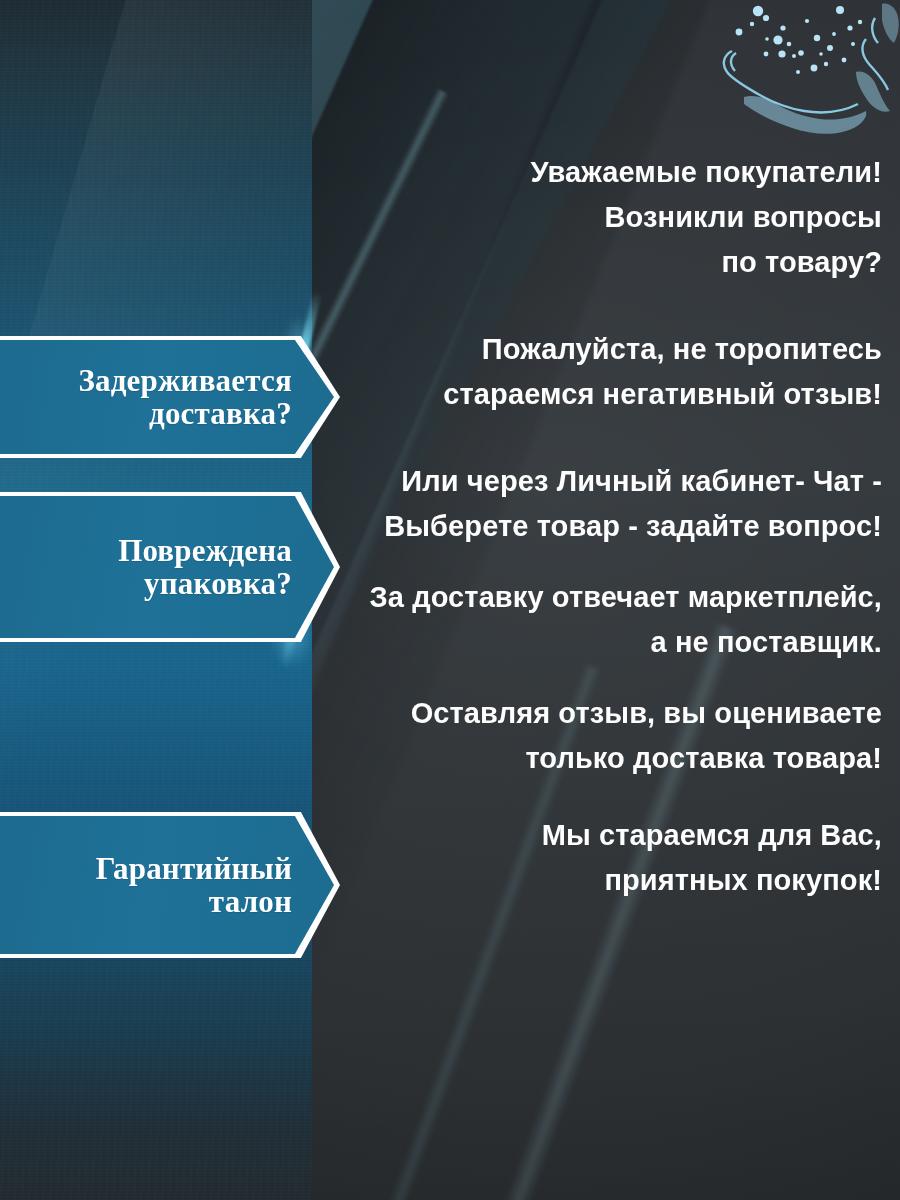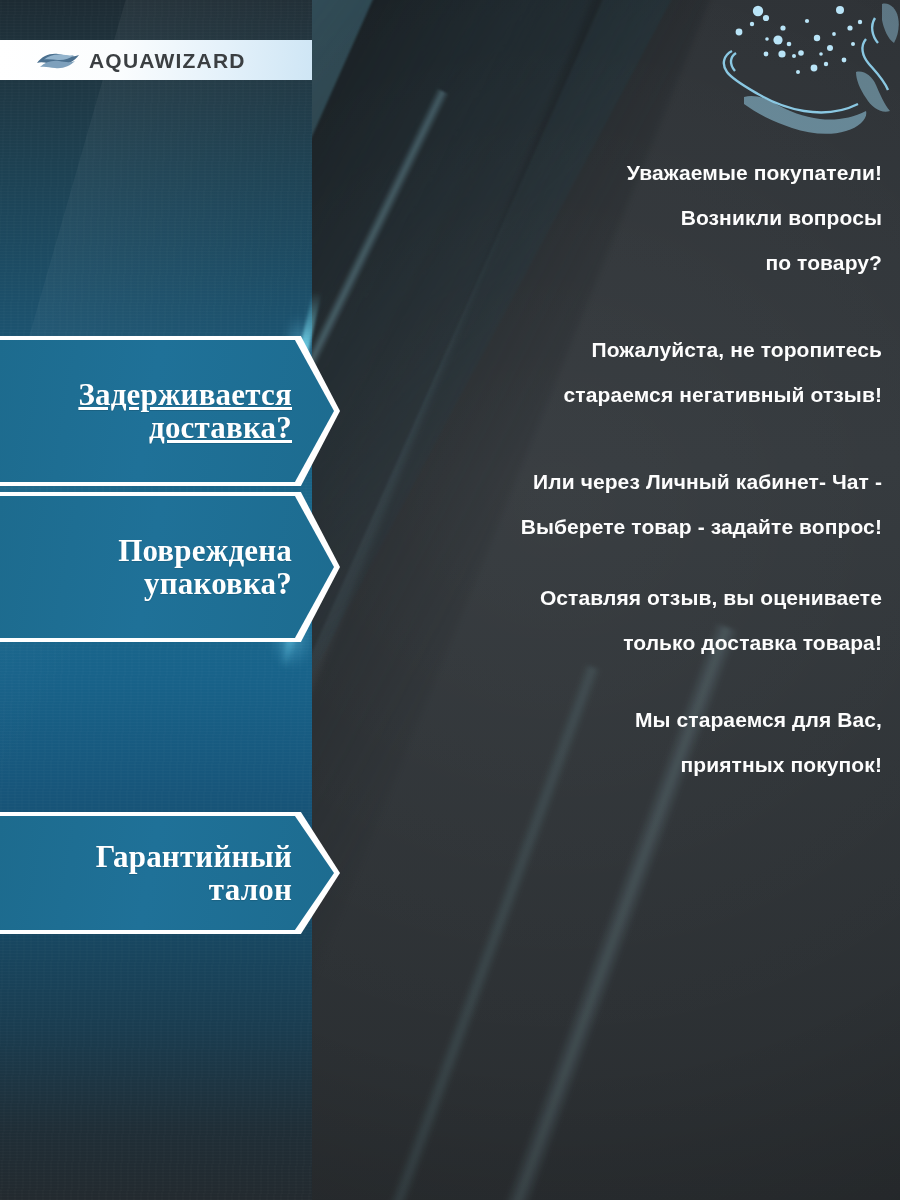--- a/index.html
+++ b/index.html
@@ -192,35 +192,35 @@
     -webkit-clip-path:polygon(0 0, 88.3% 0, 100% 50%, 88.3% 100%, 0 100%);
     clip-path:polygon(0 0, 88.3% 0, 100% 50%, 88.3% 100%, 0 100%);
   }
   .tab-label {
     position:relative;
     z-index:2;
     white-space:pre-line;
     text-shadow:0 1px 1px rgba(0,0,0,.12);
   }
 
-  .tab-1 { top:336px; height:150px;text-decoration:underline; }
+  .tab-1 { top:336px; height:122px; }
   .tab-2 { top:492px; height:150px; }
   .tab-3 { top:648px; height:122px; }
-  .tab-4 { top:812px; height:122px; }
+  .tab-4 { top:812px; height:146px; }
 
   
   .copy {
     position:absolute;
     left:330px; top:150px;
     width:552px;
     text-align:right;
     color:#fdfdfd;
     font-family:"Liberation Sans", sans-serif;
     font-weight:bold;
-    font-size:21px;
+    font-size:29px;
     line-height:45px;
     letter-spacing:.1px;
   }
   .copy p { margin:0; white-space:pre-line; }
   .copy p + p { margin-top:26px; }
   .copy .gap-lg { margin-top:42px; }
   .copy .gap-xl { margin-top:32px; }
   .copy .no-gap { margin-top:0; }
 </style>
 </head>
@@ -240,28 +240,20 @@
 
   <div class="left-panel">
     <div class="lp-noise"></div>
     <div class="lp-sheen"></div>
     <div class="lp-glow"></div>
     <div class="lp-glow2"></div>
   </div>
   <div class="cyan-streak"></div>
   <div class="cyan-streak2"></div>
 
-  <div class="logo-bar">
-    <svg class="logo-mark" viewBox="0 0 44 22">
-      <path d="M1 14 C6 7, 14 4, 22 5 C30 6, 36 9, 43 6 C38 13, 29 17, 20 16 C12 15, 7 12, 1 14 Z" fill="#4a6f8e"></path>
-      <path d="M4 18 C9 13, 16 11, 23 12 C29 13, 34 14, 39 12 C34 17, 27 20, 19 19 C13 18.4, 9 17, 4 18 Z" fill="#7ea0bc"></path>
-      <path d="M8 10.5 C13 6.5, 19 5, 25 5.6 C30 6.1, 34 7, 38 6 C34 9.6, 28 11.4, 22 11 C17 10.7, 12.5 9.8, 8 10.5 Z" fill="#93b4cd"></path>
-    </svg>
-    <span class="logo-word">AQUAWIZARD</span>
-  </div>
 
   <svg class="splash" viewBox="0 0 230 150">
     <g fill="none" stroke="#8fd0ec" stroke-width="2.4" opacity=".95">
       <path d="M62 57 C54 61, 51 70, 57 78 C63 86, 76 93, 88 100 C100 107, 116 114, 134 117 C152 120, 172 118, 188 110"></path>
       <path d="M66 59 C60 63, 59 70, 65 77"></path>
       <path d="M196 45 C190 52, 192 62, 199 70 C206 78, 214 86, 218 96"></path>
       <path d="M205 24 C200 32, 202 42, 208 49"></path>
     </g>
     <g fill="#9fd9f2" opacity=".92">
       <path d="M74 103 C84 100, 96 104, 106 110 C118 117, 134 123, 150 125 C166 127, 182 124, 196 117 C198 124, 190 133, 176 137 C160 142, 140 140, 122 134 C104 128, 86 119, 74 110 Z" opacity=".55"></path>
@@ -314,19 +306,21 @@
   </div>
 
   <div class="copy">
     <p class="no-gap">Уважаемые покупатели!
 Возникли вопросы
 по товару?</p>
     <p class="gap-lg">Пожалуйста, не торопитесь
 стараемся негативный отзыв!</p>
     <p class="gap-lg">Или через Личный кабинет- Чат -
 Выберете товар - задайте вопрос!</p>
+    <p>За доставку отвечает маркетплейс,
+а не поставщик.</p>
     <p>Оставляя отзыв, вы оцениваете
 только  доставка товара!</p>
     <p class="gap-xl">Мы стараемся для Вас,
 приятных покупок!</p>
   </div>
 
 </div>
 
 </body></html>

